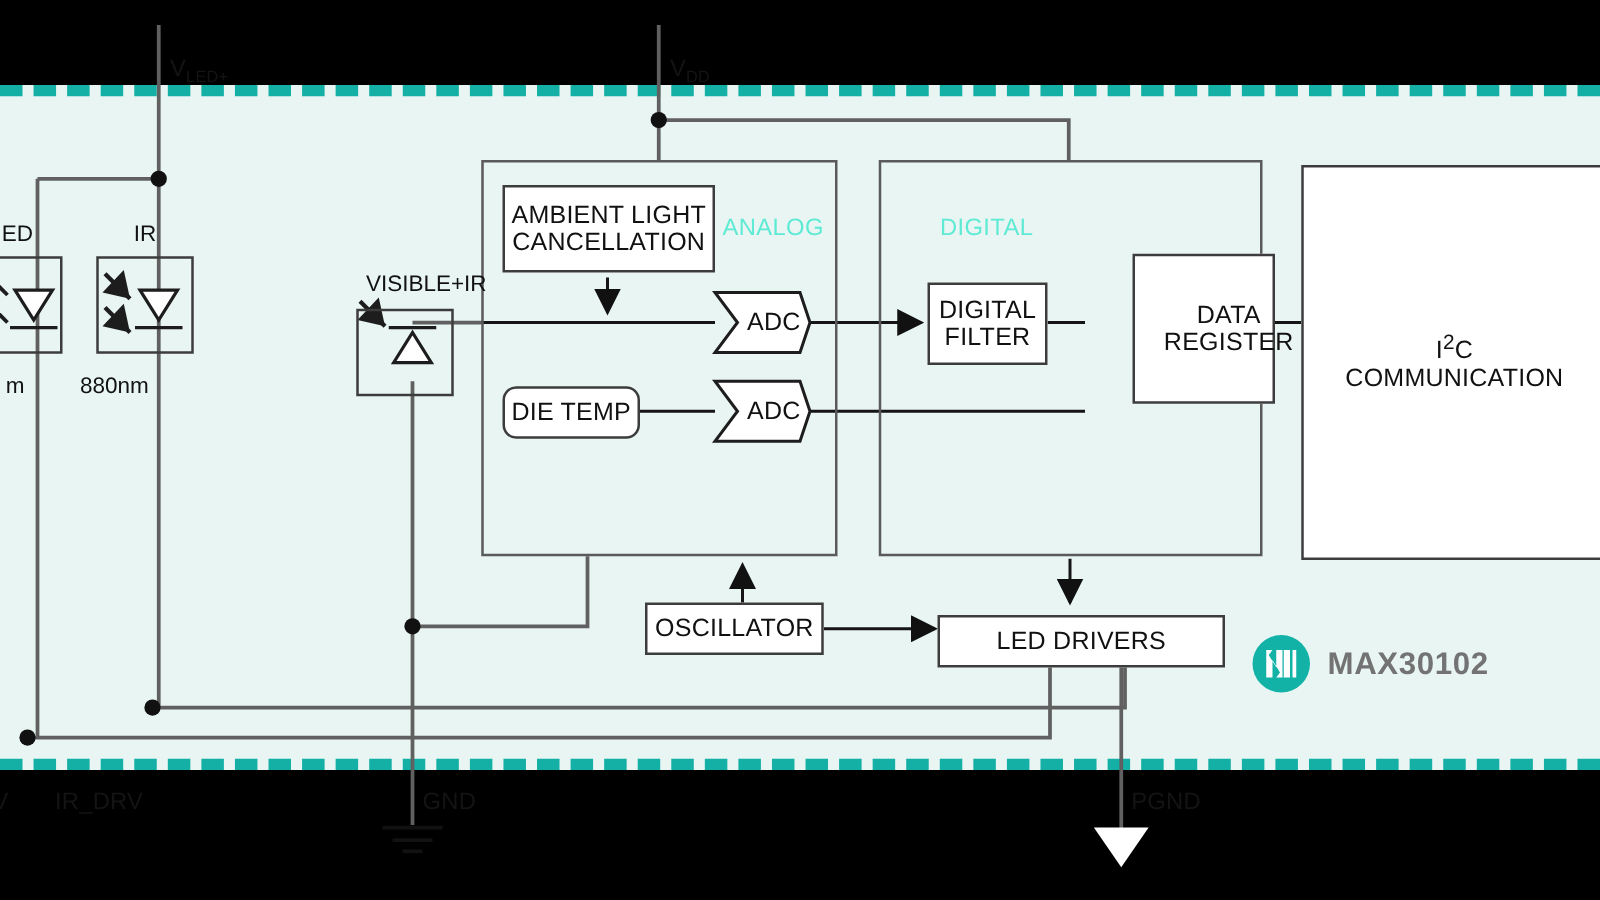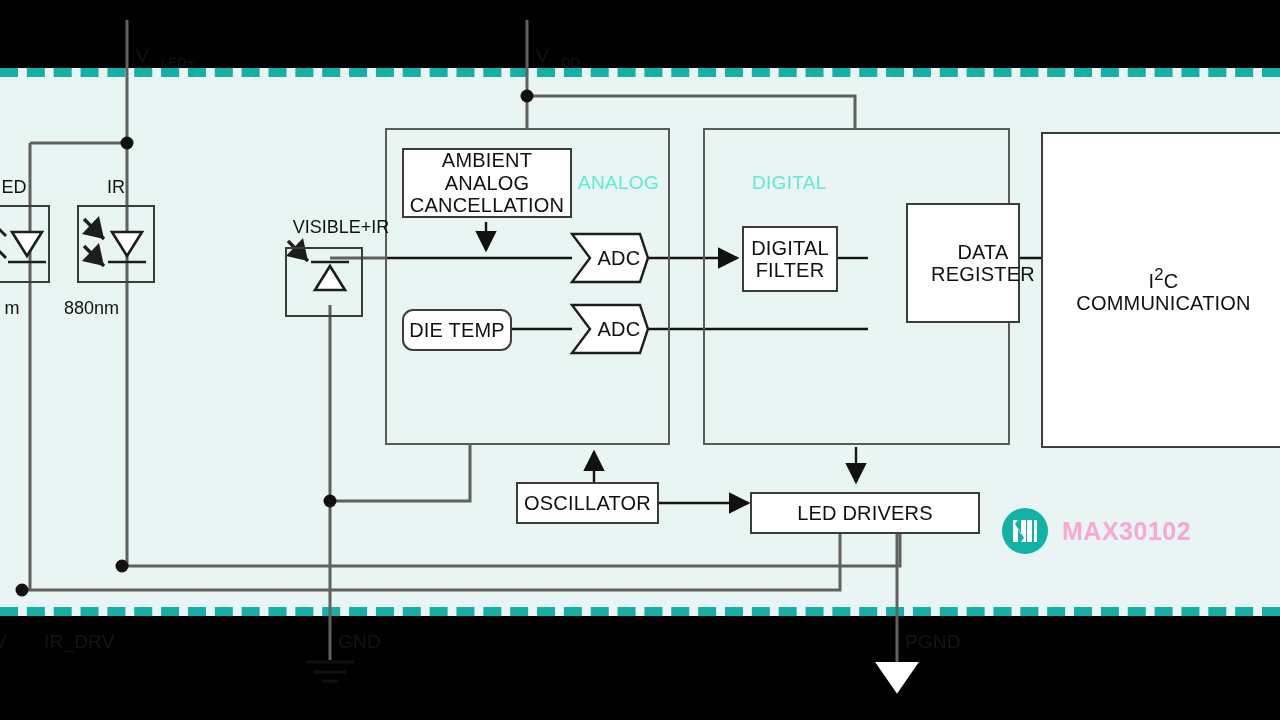--- a/index.html
+++ b/index.html
@@ -76,21 +76,21 @@
     letter-spacing: .3px;
     white-space: nowrap;
   }
   .pin-label {
     position: absolute;
     color: #141414;
     font-size: 19px;
     white-space: nowrap;
     letter-spacing: .2px;
   }
-  .sub { font-size: 13px; vertical-align: sub; margin-left: 12px; }
+  .sub { font-size: 13px; vertical-align: sub; }
   .sym-label {
     position: absolute;
     color: #111111;
     font-size: 18px;
     white-space: nowrap;
     text-align: center;
   }
   .optobox {
     position: absolute;
     box-sizing: border-box;
@@ -112,21 +112,21 @@
     height: 46px;
     border-radius: 50%;
     background: #12b2a6;
     display: flex;
     align-items: center;
     justify-content: center;
   }
   #brand-name {
     font-size: 25px;
     font-weight: bold;
-    color: #f9a8d4;
+    color: #737373;
     letter-spacing: .5px;
   }
 </style>
 </head>
 <body>
 
 <div id="stage">
 
   <div id="chip-region"></div>
   <div class="chip-edge" id="chip-edge-top"></div>
@@ -237,21 +237,21 @@
   <div class="blk" style="left:592px;top:311px;width:54px;height:36px;border:none;background:transparent;font-size:20px;">ADC</div>
 
   <div class="grp" style="left:385px;top:128px;width:285px;height:317px;"></div>
   <div class="grp-label" style="left:578px;top:172px;">ANALOG</div>
 
   <div class="grp" style="left:703px;top:128px;width:307px;height:317px;"></div>
   <div class="grp-label" style="left:752px;top:172px;">DIGITAL</div>
 
   <div class="blk" style="left:402px;top:148px;width:170px;height:70px;font-size:20px;">
     <div>
-      <div>AMBIENT ANALOG</div>
+      <div>AMBIENT LIGHT</div>
       <div>CANCELLATION</div>
     </div>
   </div>
 
   <div class="blk" style="left:402px;top:309px;width:110px;height:42px;font-size:20px;border-radius:11px;">DIE TEMP</div>
 
   <div class="blk" style="left:742px;top:226px;width:96px;height:66px;font-size:20px;">
     <div>
       <div>DIGITAL</div>
       <div>FILTER</div>

